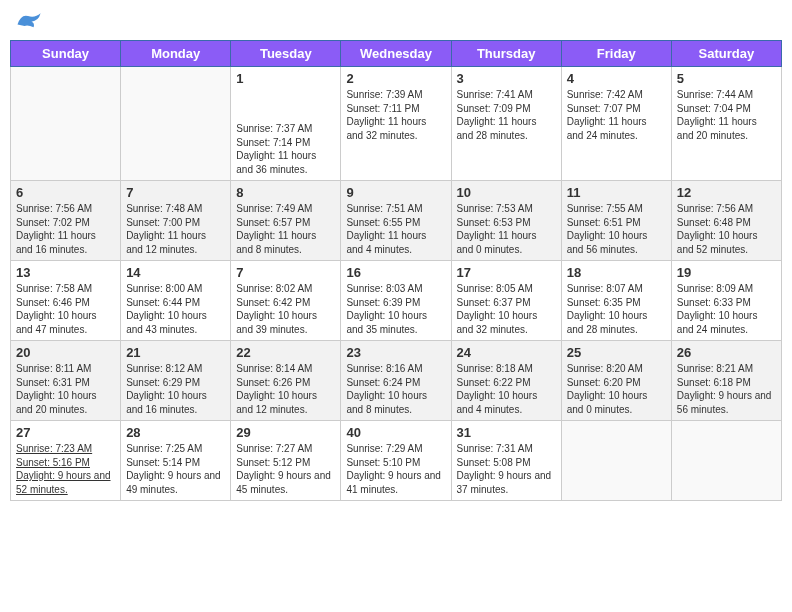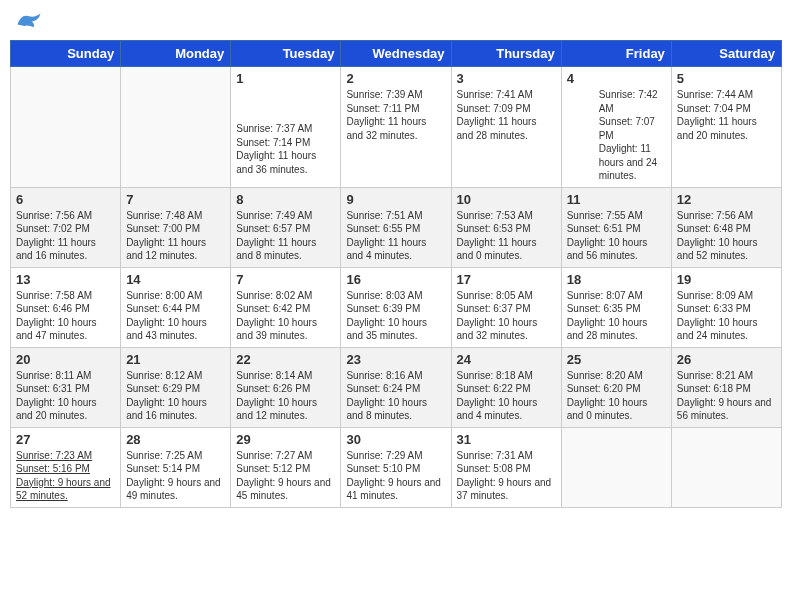--- a/index.html
+++ b/index.html
@@ -37,23 +37,23 @@
     .subtitle {
       font-size: 14px;
       color: #555;
     }
     table {
       width: 100%;
       border-collapse: collapse;
       table-layout: fixed;
     }
     th {
-      background-color: #1d4ed8;
+      background-color: #8b5cf6;
       color: #fff;
-      text-align: right;
+      text-align: center;
       padding: 5px 6px;
       font-size: 13px;
       font-weight: bold;
       border: 1px solid #3a6aaa;
     }
     td {
       border: 1px solid #ccc;
       vertical-align: top;
       padding: 4px 5px;
       height: 80px;
@@ -136,21 +136,21 @@
 Daylight: 11 hours and 32 minutes.</div>
         </td>
         <td>
           <span class="day-number">3</span>
           <div class="day-info" style="white-space: pre-line;">Sunrise: 7:41 AM
 Sunset: 7:09 PM
 Daylight: 11 hours and 28 minutes.</div>
         </td>
         <td>
           <span class="day-number">4</span>
-          <div class="day-info" style="white-space: pre-line; margin-left: 32px;">Sunrise: 7:42 AM
+          <div class="day-info" style="white-space: pre-line;">Sunrise: 7:42 AM
 Sunset: 7:07 PM
 Daylight: 11 hours and 24 minutes.</div>
         </td>
         <td>
           <span class="day-number">5</span>
           <div class="day-info" style="white-space: pre-line;">Sunrise: 7:44 AM
 Sunset: 7:04 PM
 Daylight: 11 hours and 20 minutes.</div>
         </td>
       </tr>
@@ -299,21 +299,21 @@
 Sunset: 5:14 PM
 Daylight: 9 hours and 49 minutes.</div>
         </td>
         <td>
           <span class="day-number">29</span>
           <div class="day-info" style="white-space: pre-line;">Sunrise: 7:27 AM
 Sunset: 5:12 PM
 Daylight: 9 hours and 45 minutes.</div>
         </td>
         <td>
-          <span class="day-number">30</span>
+          <span class="day-number">40</span>
           <div class="day-info" style="white-space: pre-line;">Sunrise: 7:29 AM
 Sunset: 5:10 PM
 Daylight: 9 hours and 41 minutes.</div>
         </td>
         <td>
           <span class="day-number">31</span>
           <div class="day-info" style="white-space: pre-line;">Sunrise: 7:31 AM
 Sunset: 5:08 PM
 Daylight: 9 hours and 37 minutes.</div>
         </td>

